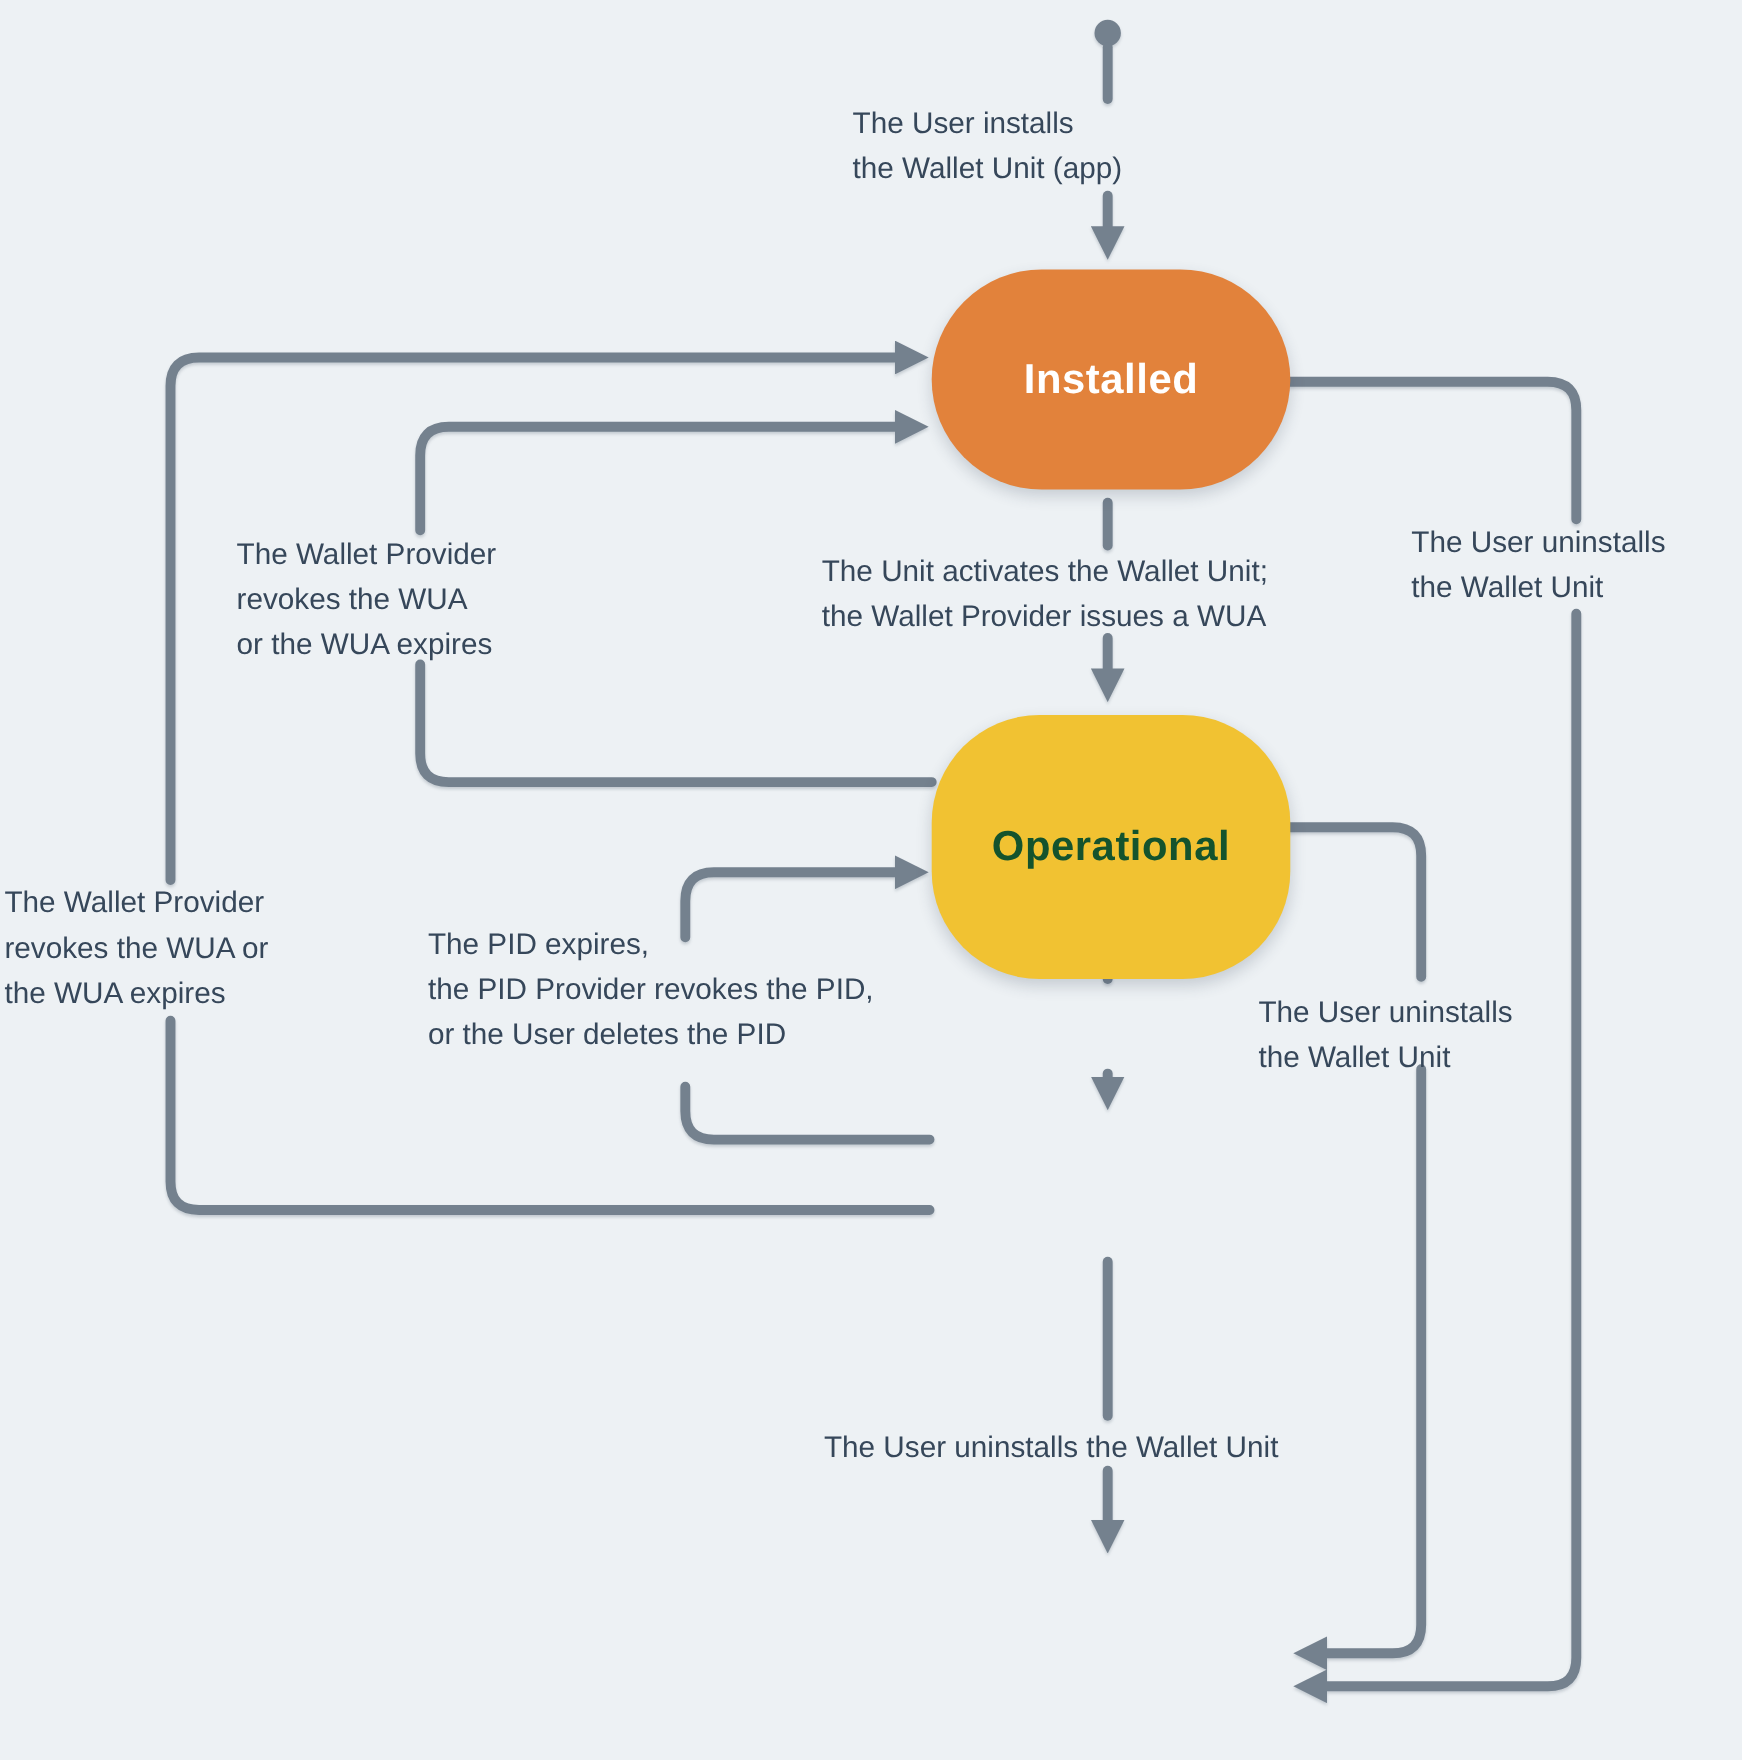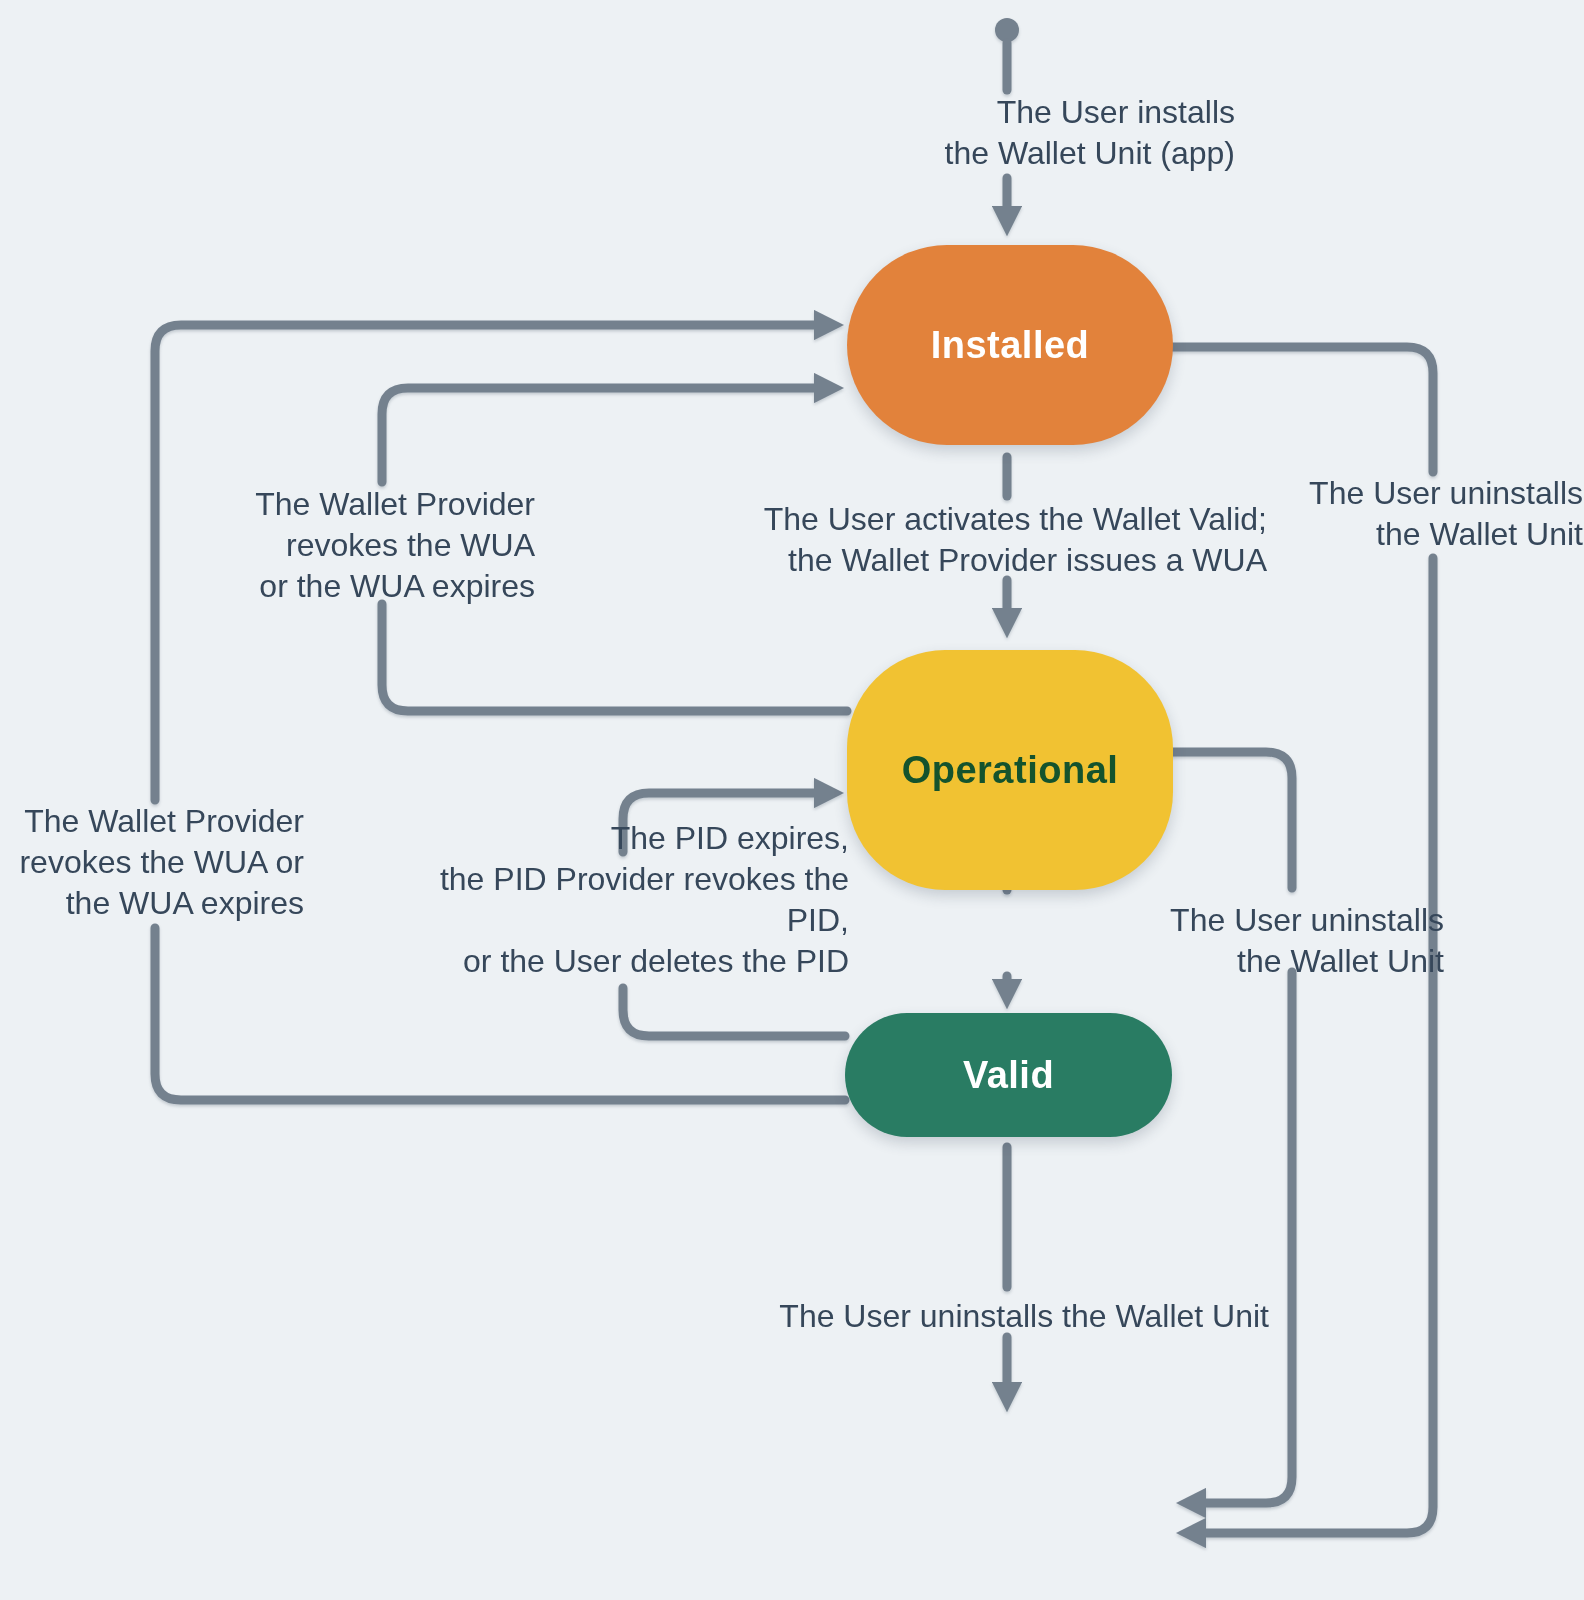--- a/index.html
+++ b/index.html
@@ -26,23 +26,23 @@
     align-items:center;
     justify-content:center;
     font-weight:bold;
     font-size:38px;
     letter-spacing:.5px;
     box-shadow:0 6px 14px rgba(45,62,80,.20);
   }
   .edge-label{
     position:absolute;
     transform:translate(-50%,-50%);
-    text-align:right;
+    text-align:left;
     white-space:pre-line;
-    font-size:32px;
+    font-size:27px;
     line-height:41px;
     color:#36475A;
   }
 </style>
 </head>
 <body>
 
 <div class="canvas">
 
   <svg class="wires" viewBox="0 0 1584 1600" xmlns="http://www.w3.org/2000/svg">
@@ -80,27 +80,26 @@
 
       <path d="M1173,752 L1266,752 Q1292,752 1292,778 L1292,888"></path>
       <path d="M1292,972 L1292,1477 Q1292,1503 1266,1503 L1188,1503" marker-end="url(#arr)"></path>
     </g>
   </svg>
 
   <div class="node" style="left: 847px; top: 245px; width: 326px; height: 200px; border-radius: 100px; background-color: rgb(226, 130, 59); color: rgb(255, 255, 255);">Installed</div>
 
   <div class="node" style="left: 847px; top: 650px; width: 326px; height: 240px; border-radius: 98px; background-color: rgb(241, 194, 50); color: #14532d;">Operational</div>
 
-  <div class="node" style="left: 845px; top: 1013px; width: 327px; height: 124px; border-radius: 62px; background-color: rgb(41, 124, 99); color: rgb(255, 255, 255);">Valid</div>
 
 
   <div class="edge-label" style="left:1005px;top:133px;width:460px;">The User installs
 the Wallet Unit (app)</div>
 
-  <div class="edge-label" style="left:1007px;top:540px;width:520px;">The User activates the Wallet Valid;
+  <div class="edge-label" style="left:1007px;top:540px;width:520px;">The Unit activates the Wallet Unit;
 the Wallet Provider issues a WUA</div>
 
   <div class="edge-label" style="left:1433px;top:514px;width:300px;">The User uninstalls
 the Wallet Unit</div>
 
   <div class="edge-label" style="left:375px;top:545px;width:320px;">The Wallet Provider
 revokes the WUA
 or the WUA expires</div>
 
   <div class="edge-label" style="left:154px;top:862px;width:300px;">The Wallet Provider

